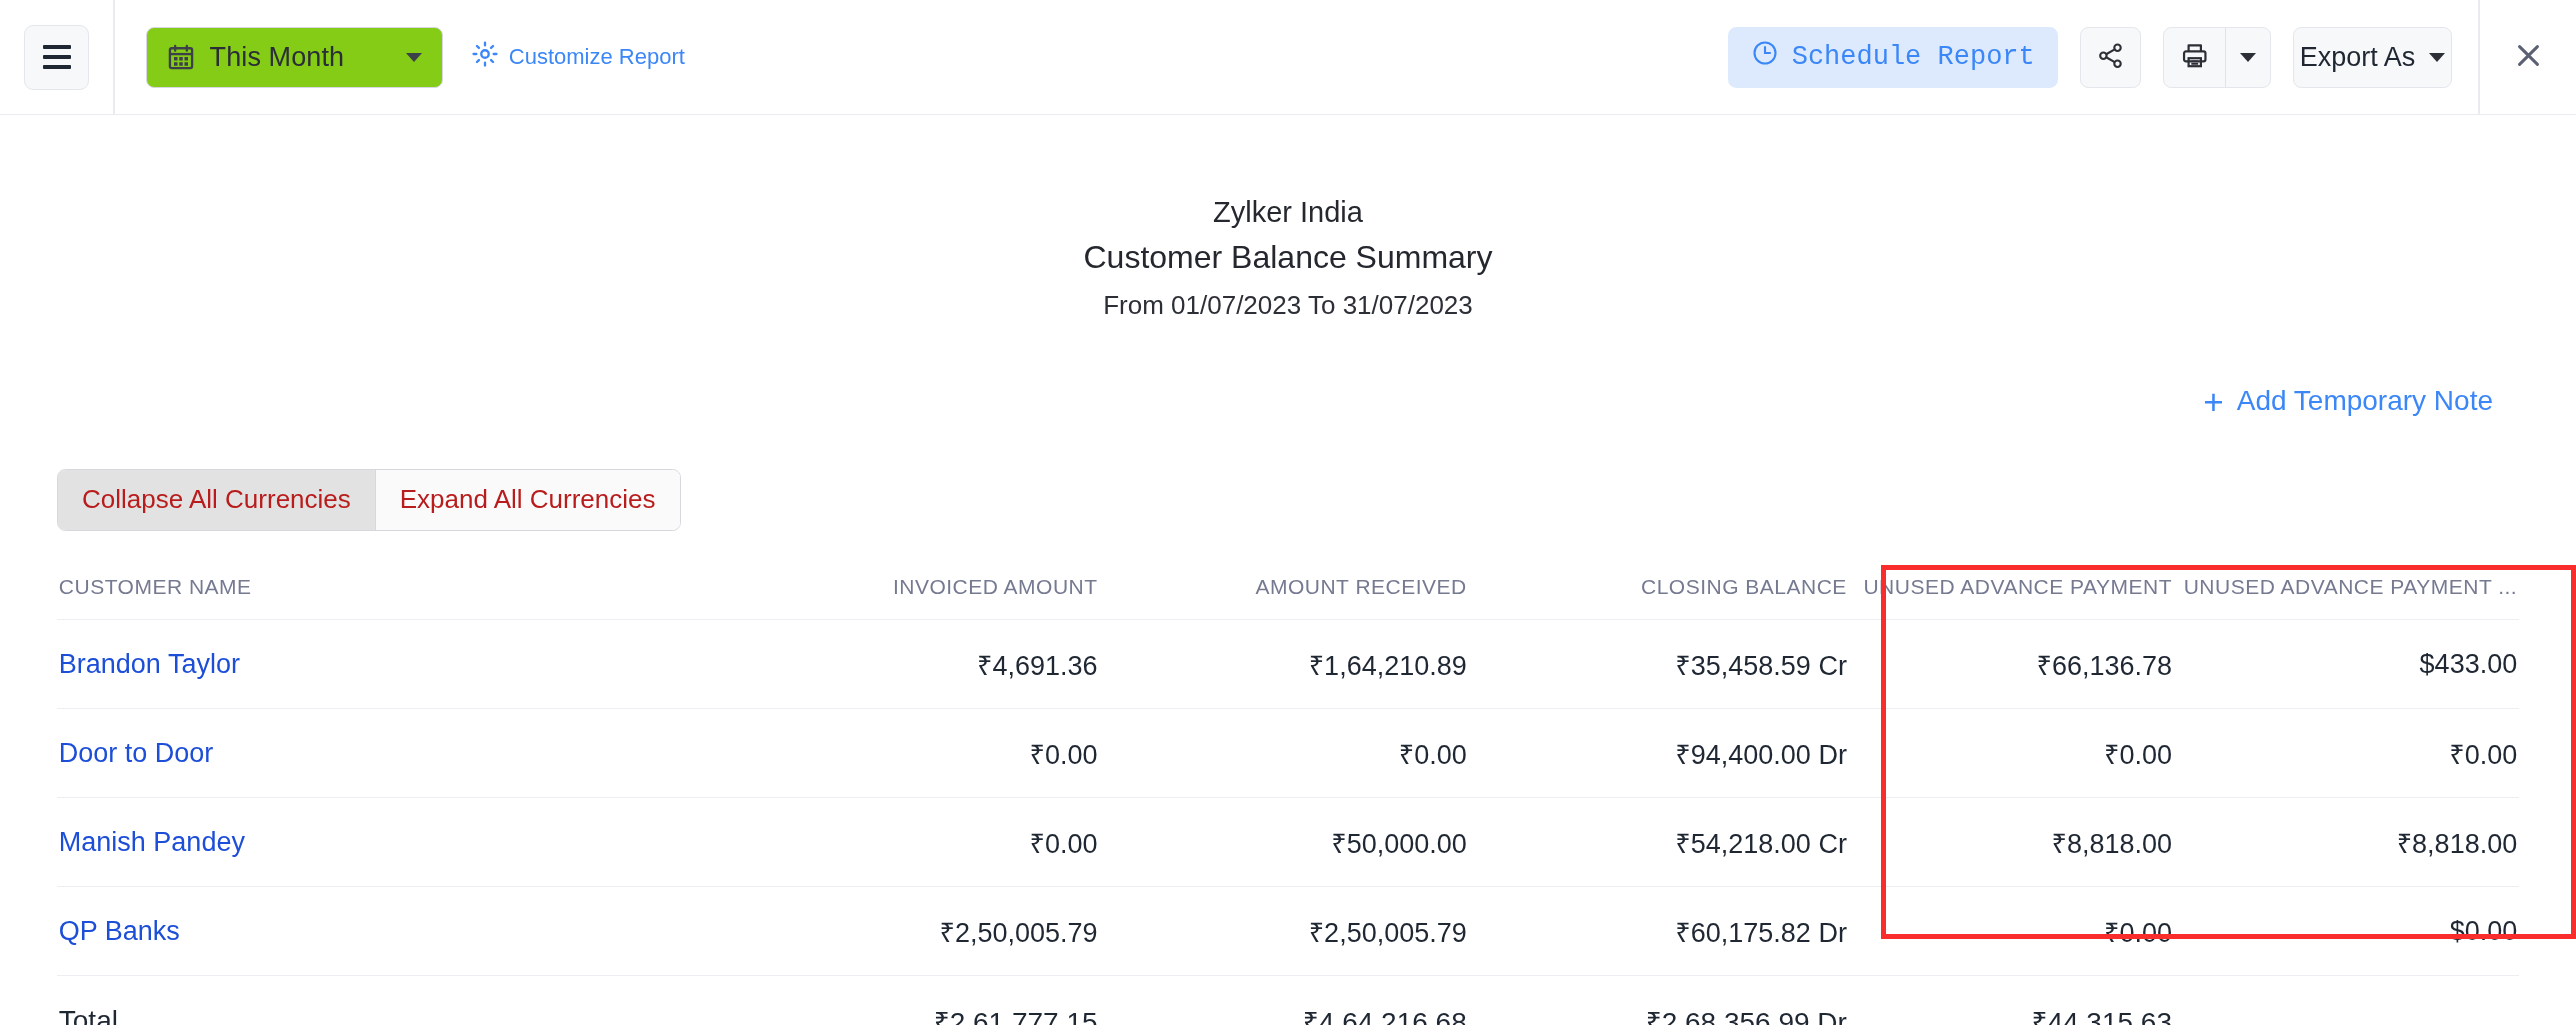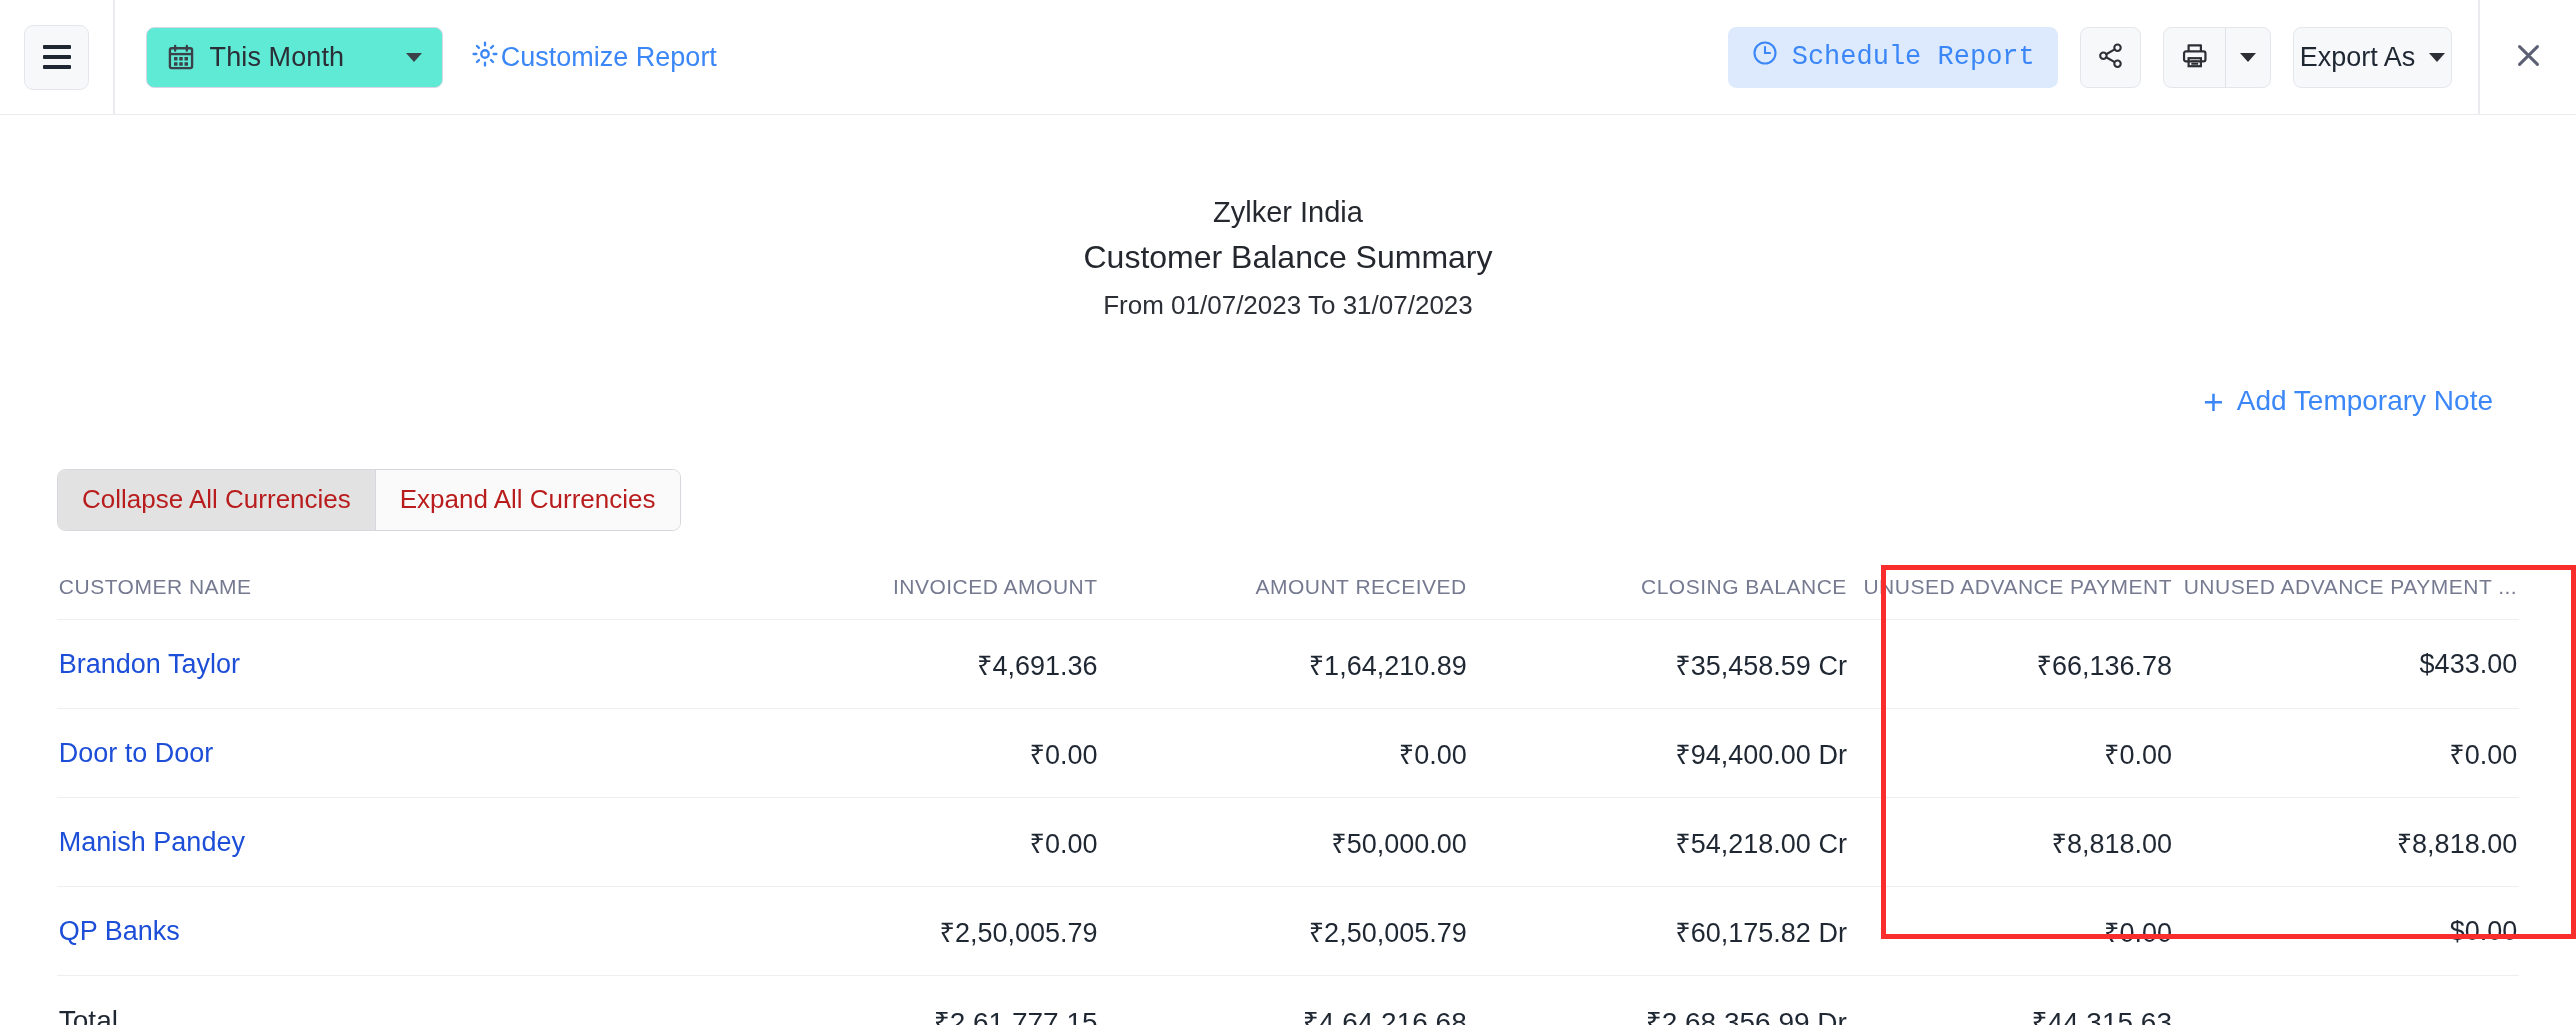--- a/index.html
+++ b/index.html
@@ -34,40 +34,40 @@
   .hamburger-btn span { display:block; width: 28px; height: 3.7px; background: #1f2733; border-radius: 0.9px; }
 
   .tb-divider { width: 1.8px; height: 115px; background: #e9ebef; margin-left: 24px; }
 
   .date-select {
     margin-left: 31px;
     height: 61px;
     min-width: 297px;
     border: 1.4px solid #d8d6e5;
     border-radius: 8.3px;
-    background: #5eead4;
+    background: #84cc16;
     display: flex; align-items: center;
     padding: 0 20px 0 20px;
     cursor: pointer;
     position: relative;
   }
   .cal-icon { margin-right: 14.8px; display:flex; }
   .date-select .ds-label { font-size: 27px; color: #2b2e36; letter-spacing: 0.1px; }
   .ds-caret {
     position: absolute; right: 20px;
     width: 0; height: 0;
     border-left: 8.3px solid transparent;
     border-right: 8.3px solid transparent;
     border-top: 9.2px solid #3c4049;
   }
 
   .customize-link {
     margin-left: 28px;
-    display: flex; align-items: center; gap: 2px;
-    color: #3b87f7; font-size: 27px; cursor: pointer; white-space: nowrap;
+    display: flex; align-items: center; gap: 10px;
+    color: #3b87f7; font-size: 22px; cursor: pointer; white-space: nowrap;
   }
 
   .tb-right {
     margin-left: auto;
     display: flex; align-items: center; height: 100%;
   }
   .schedule-btn {
     height: 61px;
     background: #ddeafd;
     border: none; border-radius: 8.3px;

